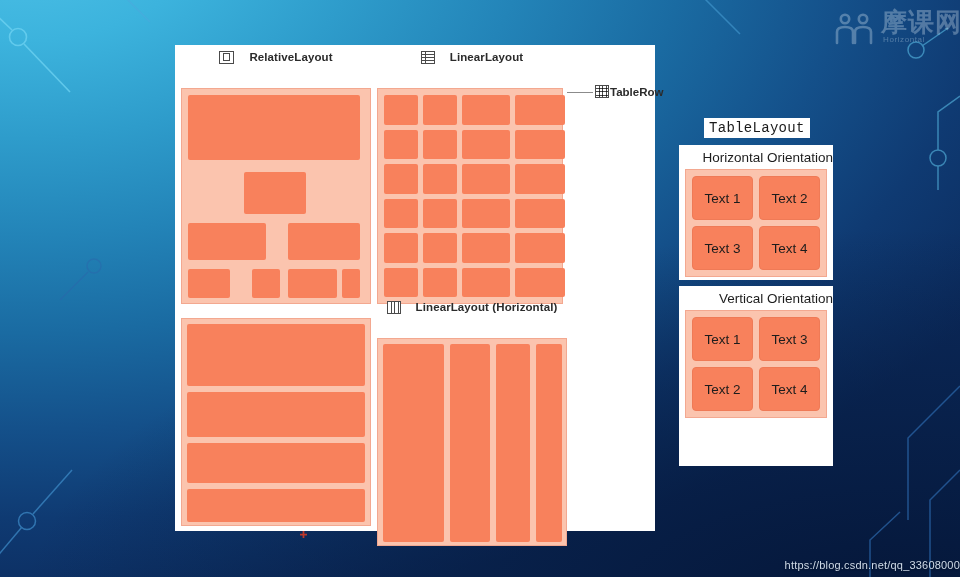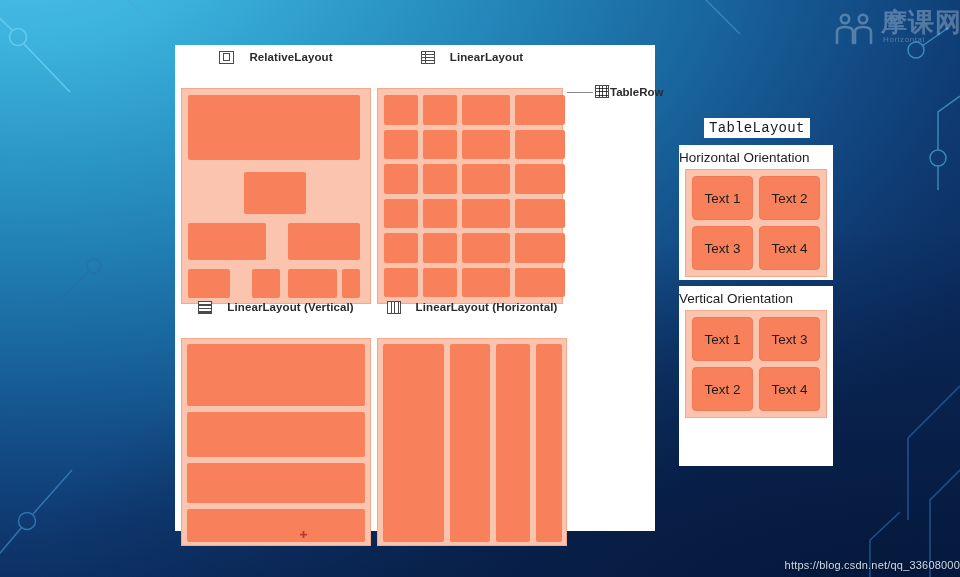--- a/index.html
+++ b/index.html
@@ -78,21 +78,21 @@
   }
   
   .gl-title{
     position:absolute;left:704px;top:118px;
     background:#ffffff;padding:2px 5px;
     font-family:"Liberation Mono","DejaVu Sans Mono",monospace;
     font-size:14px;color:#1a1a1a;letter-spacing:.3px;white-space:nowrap;
   }
   .gl-card{position:absolute;background:#ffffff;box-sizing:border-box;}
   .gl-card-title{
-    text-align:left;font-size:13.5px;color:#1d1d1d;
+    text-align:right;font-size:13.5px;color:#1d1d1d;
     padding-top:5px;padding-bottom:4px;white-space:nowrap;border-radius:12px;
   }
   .gl-inner{
     margin:0 6px 6px 6px;background:#fbc4ae;border:1px solid #f3a890;
     box-sizing:border-box;padding:6px;
     display:grid;grid-template-columns:1fr 1fr;gap:6px;
   }
   .gl-cell{
     background:#f8815c;border:1px solid #ef7a56;border-radius:4px;
     height:42px;display:flex;align-items:center;justify-content:center;
@@ -210,24 +210,20 @@
       </div>
     </div>
 
     <div class="trow-line" style="left:392px;top:47px;width:26px;"></div>
     <div class="trow-callout" style="left:420px;top:40px;">
       <span class="ic ic-trow"></span>
       <span>TableRow</span>
     </div>
 
     <div class="quad" style="left:2px;top:252px;width:198px;height:232px;">
-      <div class="quad-label">
-        <span class="ic ic-lv"></span>
-        <span>LinearLayout (Vertical)</span>
-      </div>
       <div class="quad-box" style="left:4px;top:21px;width:190px;height:208px;">
         <div class="blk" style="left:5px;top:5px;width:178px;height:62px;"></div>
         <div class="blk" style="left:5px;top:73px;width:178px;height:45px;"></div>
         <div class="blk" style="left:5px;top:124px;width:178px;height:40px;"></div>
         <div class="blk" style="left:5px;top:170px;width:178px;height:33px;"></div>
       </div>
     </div>
 
     <div class="quad" style="left:198px;top:252px;width:198px;height:232px;">
       <div class="quad-label">

